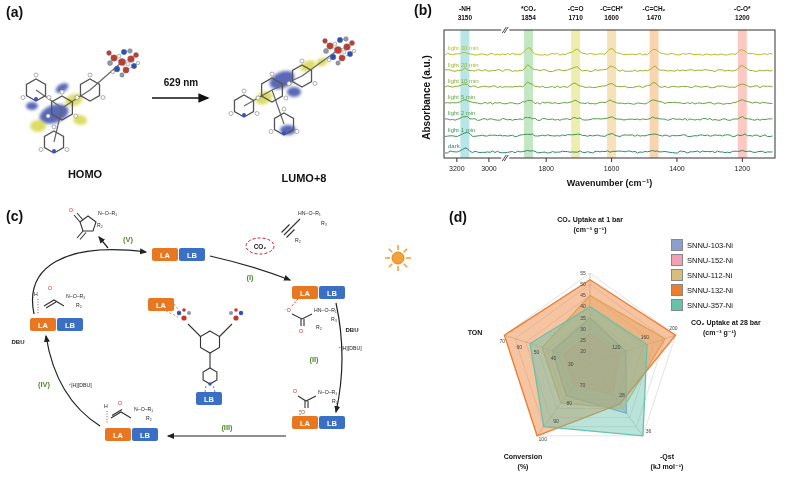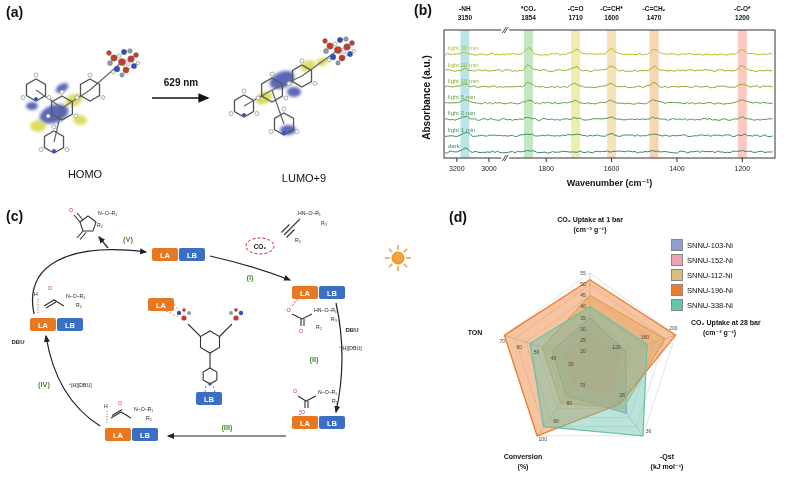--- a/index.html
+++ b/index.html
@@ -4,21 +4,21 @@
 <style>
   html,body{margin:0;padding:0;background:#fff;}
   #figure{position:relative;width:788px;height:486px;background:#fff;overflow:hidden;
           font-family:"Liberation Sans","DejaVu Sans",sans-serif;color:#111;}
   .panel{position:absolute;}
   #panel-a{left:0;top:0;width:392px;height:200px;}
   #panel-b{left:392px;top:0;width:396px;height:205px;}
   #panel-c{left:0;top:200px;width:445px;height:286px;}
   #panel-d{left:445px;top:205px;width:343px;height:281px;}
   .plabel{position:absolute;font-weight:bold;font-size:14px;color:#111;}
-  .mol-caption{position:absolute;font-weight:normal;font-size:11px;text-align:center;color:#111;}
+  .mol-caption{position:absolute;font-weight:bold;font-size:11px;text-align:center;color:#111;}
   .abs{position:absolute;}
   #b-ylabel{position:absolute;left:-36px;top:92px;width:140px;text-align:center;
             transform:rotate(-90deg);font-weight:bold;font-size:10px;color:#111;}
   #legend-d{position:absolute;left:226px;top:34px;}
   .lgrow{display:flex;align-items:center;margin-bottom:3px;}
   .lgsw{width:10px;height:10px;border:1px solid #888;margin-right:4px;flex:0 0 auto;}
   .lglab{font-size:7.5px;color:#111;white-space:nowrap;}
   
   .arr{fill:none;stroke:#222;stroke-width:1.2;}
   .bond{fill:none;stroke:#333;stroke-width:1.1;}
@@ -158,21 +158,21 @@
         <circle cx="128" cy="21" r="2.3" fill="#8d99ae" stroke="#777" stroke-width="0.5"></circle>
         <circle cx="117" cy="26" r="1.9" fill="#f2f2f2" stroke="#777" stroke-width="0.5"></circle>
         <circle cx="126" cy="34" r="1.9" fill="#f2f2f2" stroke="#777" stroke-width="0.5"></circle>
         <circle cx="111" cy="42" r="1.8" fill="#f2f2f2" stroke="#777" stroke-width="0.5"></circle>
         <circle cx="134" cy="25" r="2.5" fill="#c23b2e" stroke="#777" stroke-width="0.5"></circle>
         <circle cx="107" cy="23" r="2.4" fill="#c23b2e" stroke="#777" stroke-width="0.5"></circle>
         <circle cx="120" cy="45" r="2.2" fill="#8d99ae" stroke="#777" stroke-width="0.5"></circle>
         <circle cx="136" cy="33" r="1.7" fill="#f2f2f2" stroke="#777" stroke-width="0.5"></circle>
       </svg>
     <div class="mol-caption" style="left:10px;top:168px;width:150px">HOMO</div>
-    <div class="mol-caption" style="left:218px;top:172px;width:172px">LUMO+9</div>
+    <div class="mol-caption" style="left:218px;top:172px;width:172px">LUMO+8</div>
   </section>
 
   <section class="panel" id="panel-b">
     <div class="plabel" style="left:22px;top:2px">(b)</div>
     <div id="b-ylabel">Absorbance (a.u.)</div>
     <svg class="abs" id="spectra-svg" style="left:50px;top:0" width="340" height="200">
         <rect x="18.363030303030303" y="30" width="9" height="128" fill="#7fd0d4" fill-opacity="0.55"></rect>
         <rect x="82.045675" y="30" width="9" height="128" fill="#8fd48f" fill-opacity="0.55"></rect>
         <rect x="129.113875" y="30" width="9" height="128" fill="#dede6e" fill-opacity="0.55"></rect>
         <rect x="165.06875" y="30" width="9" height="128" fill="#f0c97e" fill-opacity="0.55"></rect>
@@ -440,22 +440,22 @@
         <div class="lgrow">
           <span class="lgsw" style="background: rgb(242, 160, 182);"></span>
           <span class="lglab">SNNU-152-Ni</span>
         </div>
         <div class="lgrow">
           <span class="lgsw" style="background: rgb(216, 189, 124);"></span>
           <span class="lglab">SNNU-112-Ni</span>
         </div>
         <div class="lgrow">
           <span class="lgsw" style="background: rgb(237, 125, 49);"></span>
-          <span class="lglab">SNNU-196-Ni</span>
+          <span class="lglab">SNNU-132-Ni</span>
         </div>
         <div class="lgrow">
           <span class="lgsw" style="background: rgb(102, 194, 171);"></span>
-          <span class="lglab">SNNU-338-Ni</span>
+          <span class="lglab">SNNU-357-Ni</span>
         </div>
       </div>
   </section>
 
 </div>
 
 </body></html>

